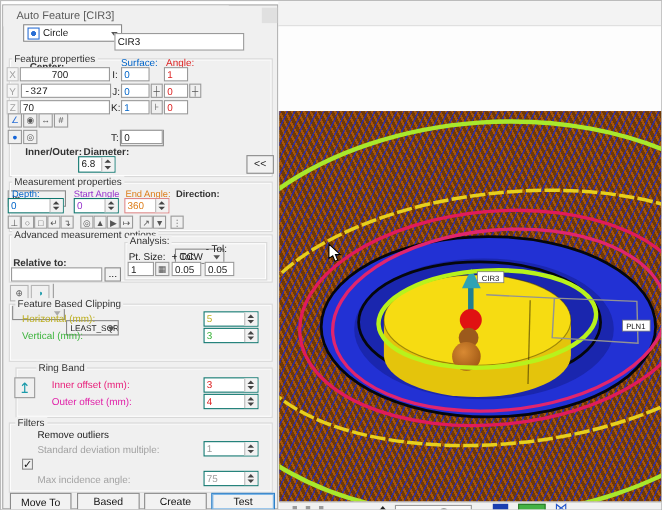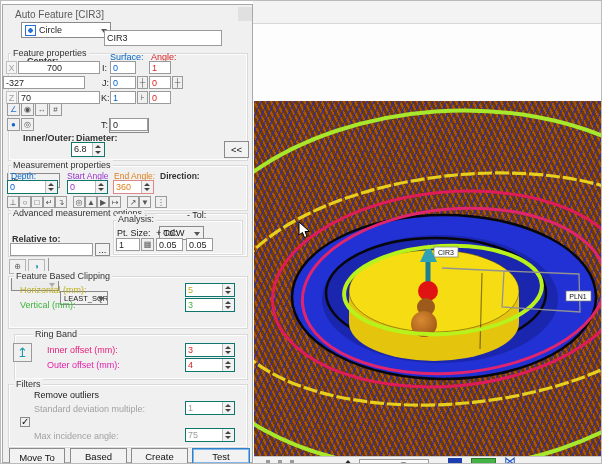--- a/index.html
+++ b/index.html
@@ -80,21 +80,21 @@
     <div class="a grp" style="left:5px;top:48px;width:240px;height:108px;"></div>
     <div class="a glabel" style="left:8px;top:43px;">Feature properties</div>
 
     <div class="a" style="left:24px;top:51px;font-weight:bold;color:#333;">Center:</div>
 
     <div class="a axisbox" style="left:3px;top:56px;width:11px;height:13px;">X</div>
     <div class="a fld" style="left:15px;top:56px;width:82px;height:13px;padding-left:28px;">
         <span>700</span>
       </div>
     <div class="a axisbox" style="left:3px;top:71px;width:11px;height:13px;">Y</div>
-    <div class="a fld" style="left:0;top:71px;width:82px;height:13px;">
+    <div class="a fld" style="left:16px;top:71px;width:82px;height:13px;font-family:Liberation Mono, monospace;">
         <span>-327</span>
       </div>
     <div class="a axisbox" style="left:3px;top:86px;width:11px;height:13px;">Z</div>
     <div class="a fld" style="left:15px;top:86px;width:82px;height:13px;">
         <span>70</span>
       </div>
 
     <div class="a c-blue" style="left:107px;top:47px;">Surface:</div>
     <div class="a c-red" style="left:148px;top:47px;">Angle:</div>
 
@@ -234,21 +234,21 @@
     <div class="a fld" style="left:7px;top:238px;width:83px;height:13px;">
         <span></span>
       </div>
     <div class="a btn" style="left:92px;top:238px;width:15px;height:13px;">
         <span>...</span>
       </div>
     <div class="a grp" style="left:110px;top:215px;width:130px;height:35px;"></div>
     <div class="a glabel" style="left:113px;top:209px;">Analysis:</div>
     <div class="a" style="left:114px;top:223px;">Pt. Size:</div>
     <div class="a" style="left:153px;top:223px;">+ Tol:</div>
-    <div class="a" style="left:184px;top:205px;">- Tol:</div>
+    <div class="a" style="left:184px;top:216px;">- Tol:</div>
     <div class="a fld" style="left:113px;top:233px;width:24px;height:13px;">
         <span>1</span>
       </div>
     <div class="a ibtn" style="left:138px;top:233px;width:13px;height:13px;">
         <span>▦</span>
       </div>
     <div class="a fld" style="left:153px;top:233px;width:27px;height:13px;">
         <span>0.05</span>
       </div>
     <div class="a fld" style="left:183px;top:233px;width:27px;height:13px;">

